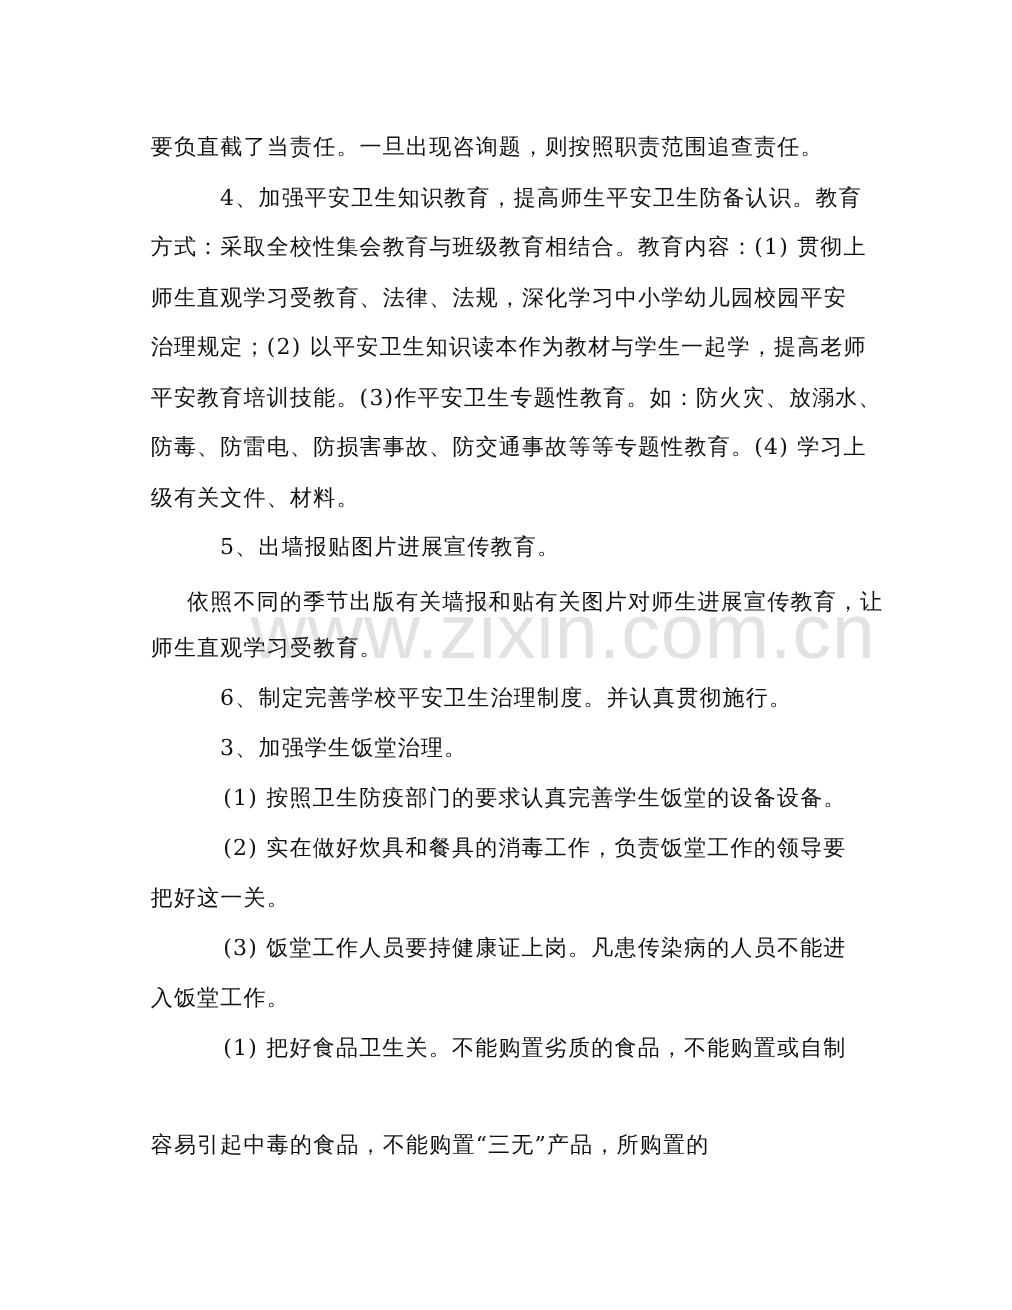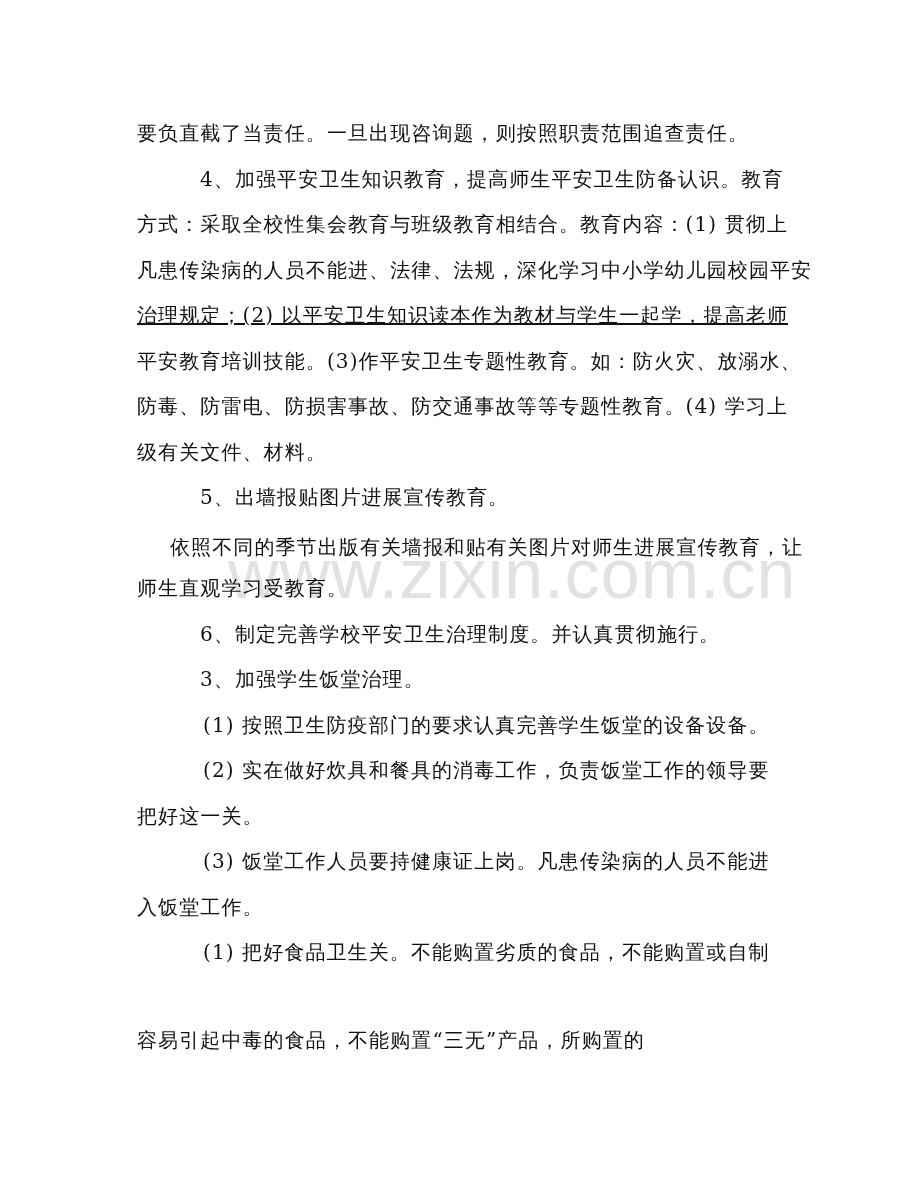--- a/index.html
+++ b/index.html
@@ -47,22 +47,22 @@
   </style>
 </head>
 <body>
 
 <div class="watermark">www.zixin.com.cn</div>
 
 <div class="page">
   <div class="line" style="top:6px;left:0px;">要负直截了当责任。一旦出现咨询题，则按照职责范围追查责任。</div>
   <div class="line" style="top:52px;left:63px;">4、加强平安卫生知识教育，提高师生平安卫生防备认识。教育</div>
   <div class="line" style="top:97px;left:0px;">方式：采取全校性集会教育与班级教育相结合。教育内容：(1) 贯彻上</div>
-  <div class="line" style="top:143px;left:0px;">凡患传染病的人员不能进、法律、法规，深化学习中小学幼儿园校园平安</div>
-  <div class="line" style="top:188px;left:0px;text-decoration:underline;">治理规定；(2) 以平安卫生知识读本作为教材与学生一起学，提高老师</div>
+  <div class="line" style="top:143px;left:0px;">师生直观学习受教育、法律、法规，深化学习中小学幼儿园校园平安</div>
+  <div class="line" style="top:188px;left:0px;">治理规定；(2) 以平安卫生知识读本作为教材与学生一起学，提高老师</div>
   <div class="line" style="top:234px;left:0px;">平安教育培训技能。(3)作平安卫生专题性教育。如：防火灾、放溺水、</div>
   <div class="line" style="top:279px;left:0px;">防毒、防雷电、防损害事故、防交通事故等等专题性教育。(4) 学习上</div>
   <div class="line" style="top:325px;left:0px;">级有关文件、材料。</div>
   <div class="line" style="top:370px;left:63px;">5、出墙报贴图片进展宣传教育。</div>
   <div class="line" style="top:420px;left:21px;margin-left:12px;">依照不同的季节出版有关墙报和贴有关图片对师生进展宣传教育，让</div>
   <div class="line" style="top:461px;left:0px;">师生直观学习受教育。</div>
   <div class="line" style="top:507px;left:63px;">6、制定完善学校平安卫生治理制度。并认真贯彻施行。</div>
   <div class="line" style="top:552px;left:63px;">3、加强学生饭堂治理。</div>
   <div class="line" style="top:598px;left:66px;">(1) 按照卫生防疫部门的要求认真完善学生饭堂的设备设备。</div>
   <div class="line" style="top:643px;left:66px;">(2) 实在做好炊具和餐具的消毒工作，负责饭堂工作的领导要</div>

